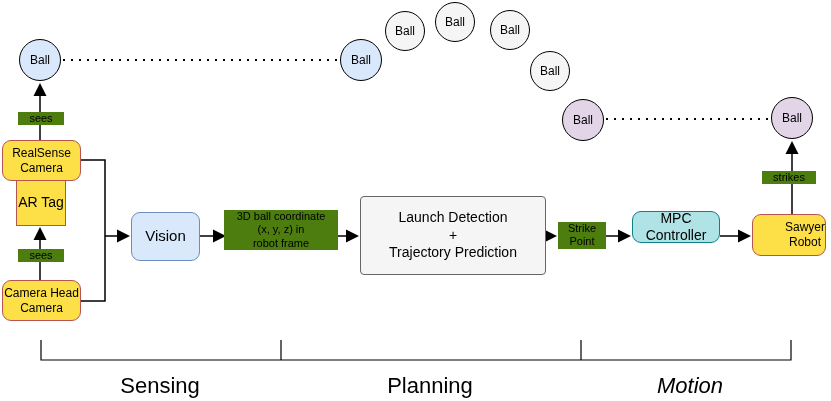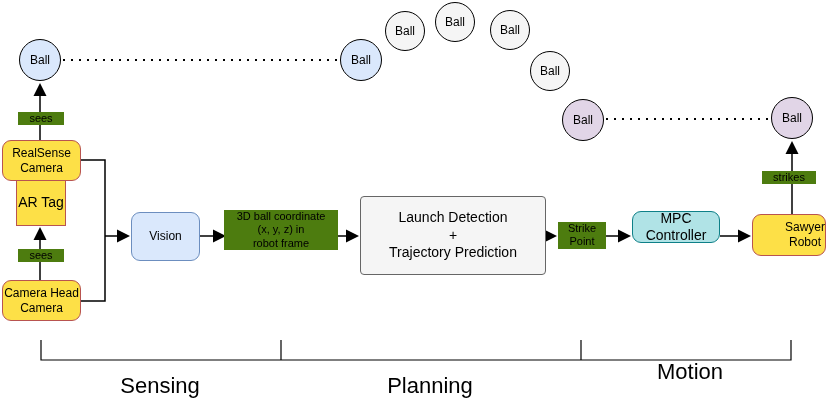--- a/index.html
+++ b/index.html
@@ -25,21 +25,21 @@
     z-index:2;
   }
   .edge-label {
     position:absolute; text-align:center; white-space:pre-line; font-size:11px;
     line-height:1.22; background:#4d7c0f; z-index:3; padding:0 1px;
   }
   .phase-label {
     position:absolute; text-align:center; font-size:22px; z-index:3; width:120px;
   }
   .z1 { z-index:1; } .z2 { z-index:2; }
-  .fs12 { font-size:12px; } .fs14 { font-size:14px; } .fs15 { font-size:12px; }
+  .fs12 { font-size:12px; } .fs14 { font-size:14px; } .fs15 { font-size:15px; }
 </style>
 </head>
 <body>
 
 <div id="canvas">
 
   <svg id="wires" width="831" height="401" viewBox="0 0 831 401">
     <defs>
       <marker id="arr" viewBox="0 0 10 10" refX="8.5" refY="5" markerWidth="9" markerHeight="9" orient="auto-start-reverse">
         <path d="M0,0 L10,5 L0,10 z" fill="#000"></path>
@@ -93,15 +93,15 @@
   <div class="edge-label" style="left:18px; top:249px; width:44px;">sees</div>
   <div class="edge-label" style="left:224px; top:210px; width:112px;">3D ball coordinate
 (x, y, z) in
 robot frame</div>
   <div class="edge-label" style="left:558px; top:222px; width:46px;">Strike
 Point</div>
   <div class="edge-label" style="left:762px; top:171px; width:52px;">strikes</div>
 
   <div class="phase-label" style="left:100px; top:373px;">Sensing</div>
   <div class="phase-label" style="left:370px; top:373px;">Planning</div>
-  <div class="phase-label" style="left:630px; top:359px;">Motion</div>
+  <div class="phase-label" style="left:630px; top:373px;font-style:italic;">Motion</div>
 
 </div>
 
 </body></html>

